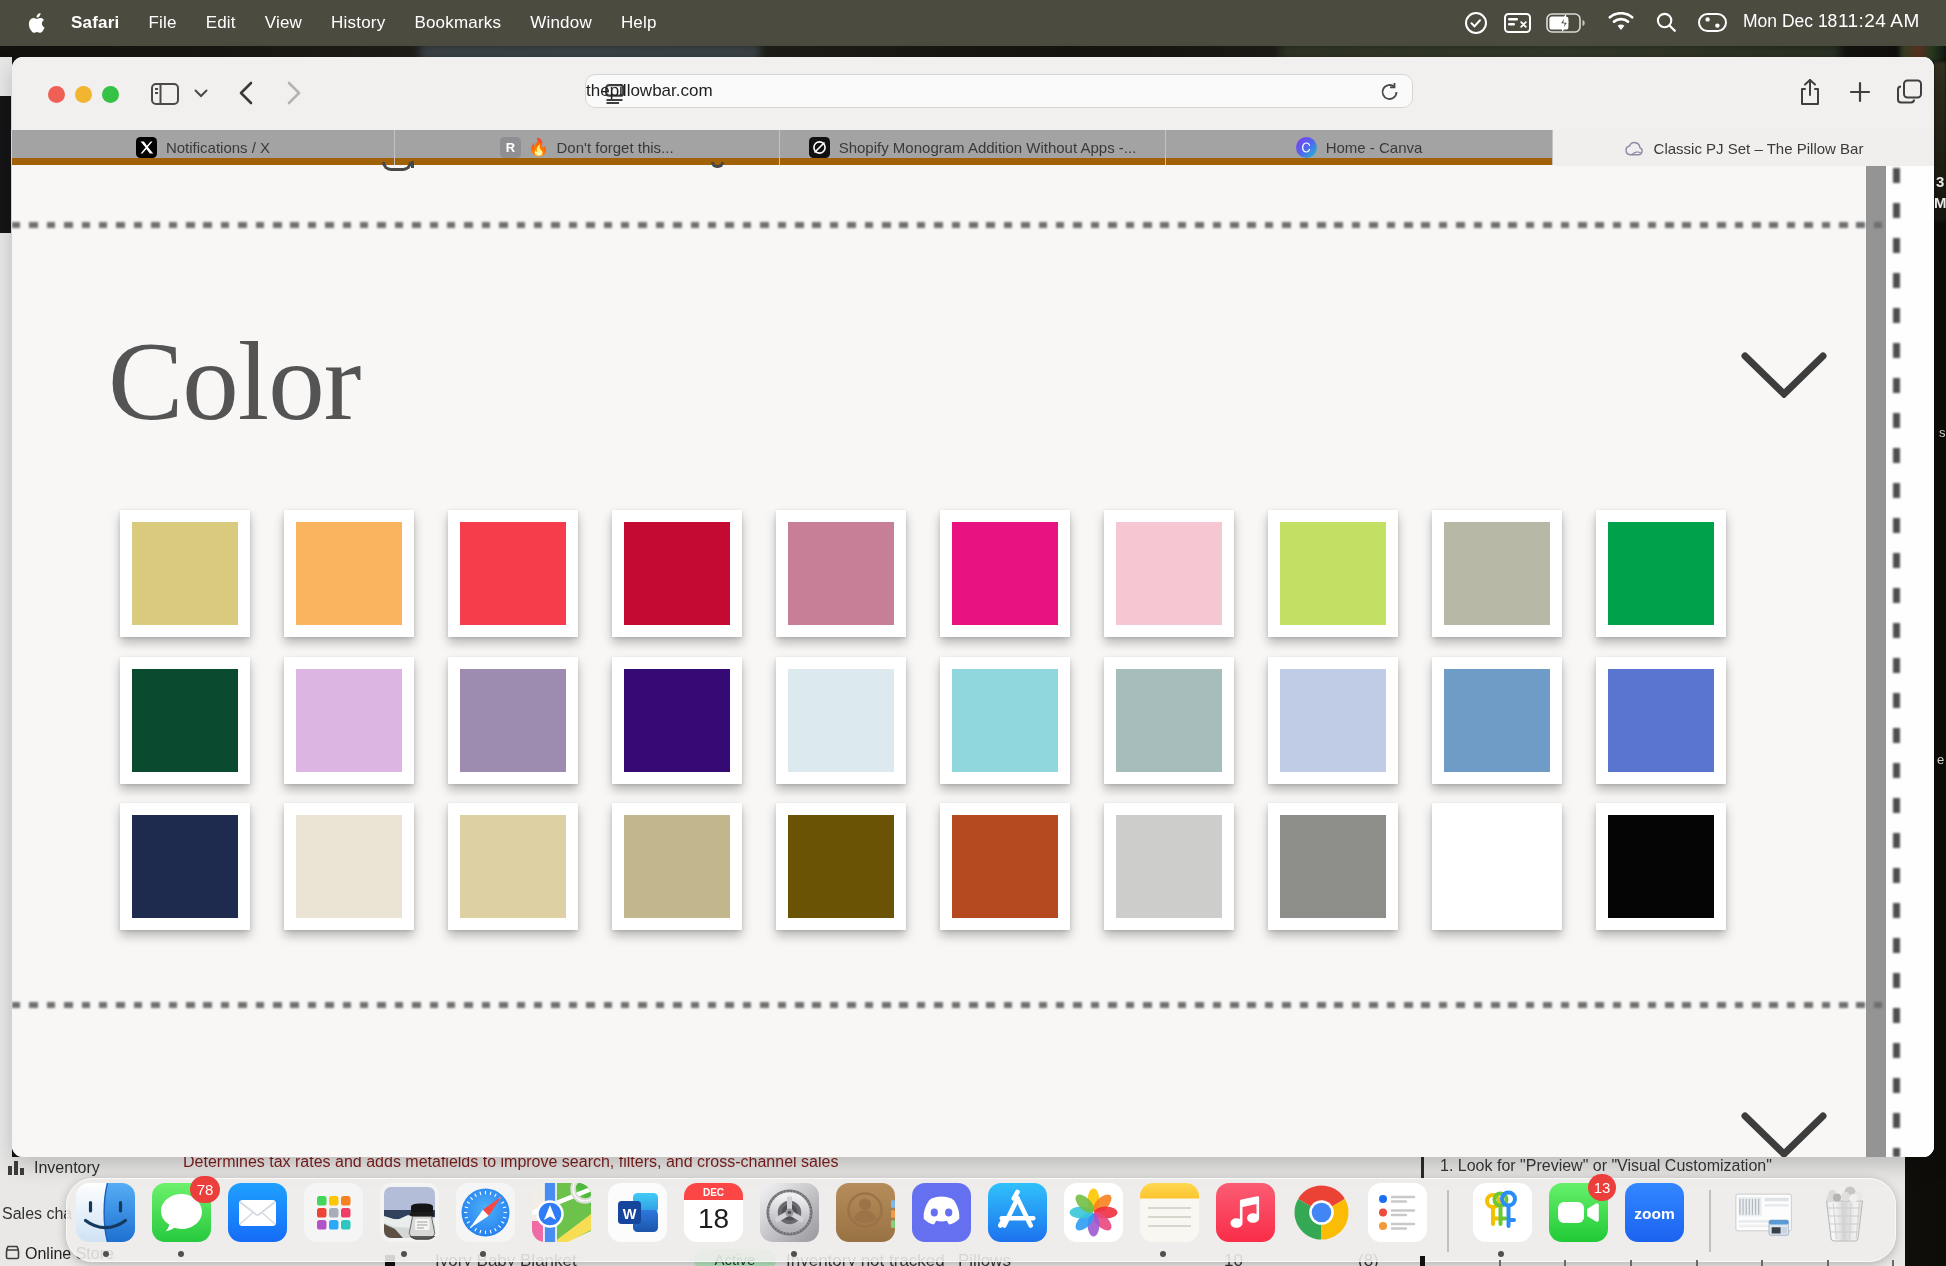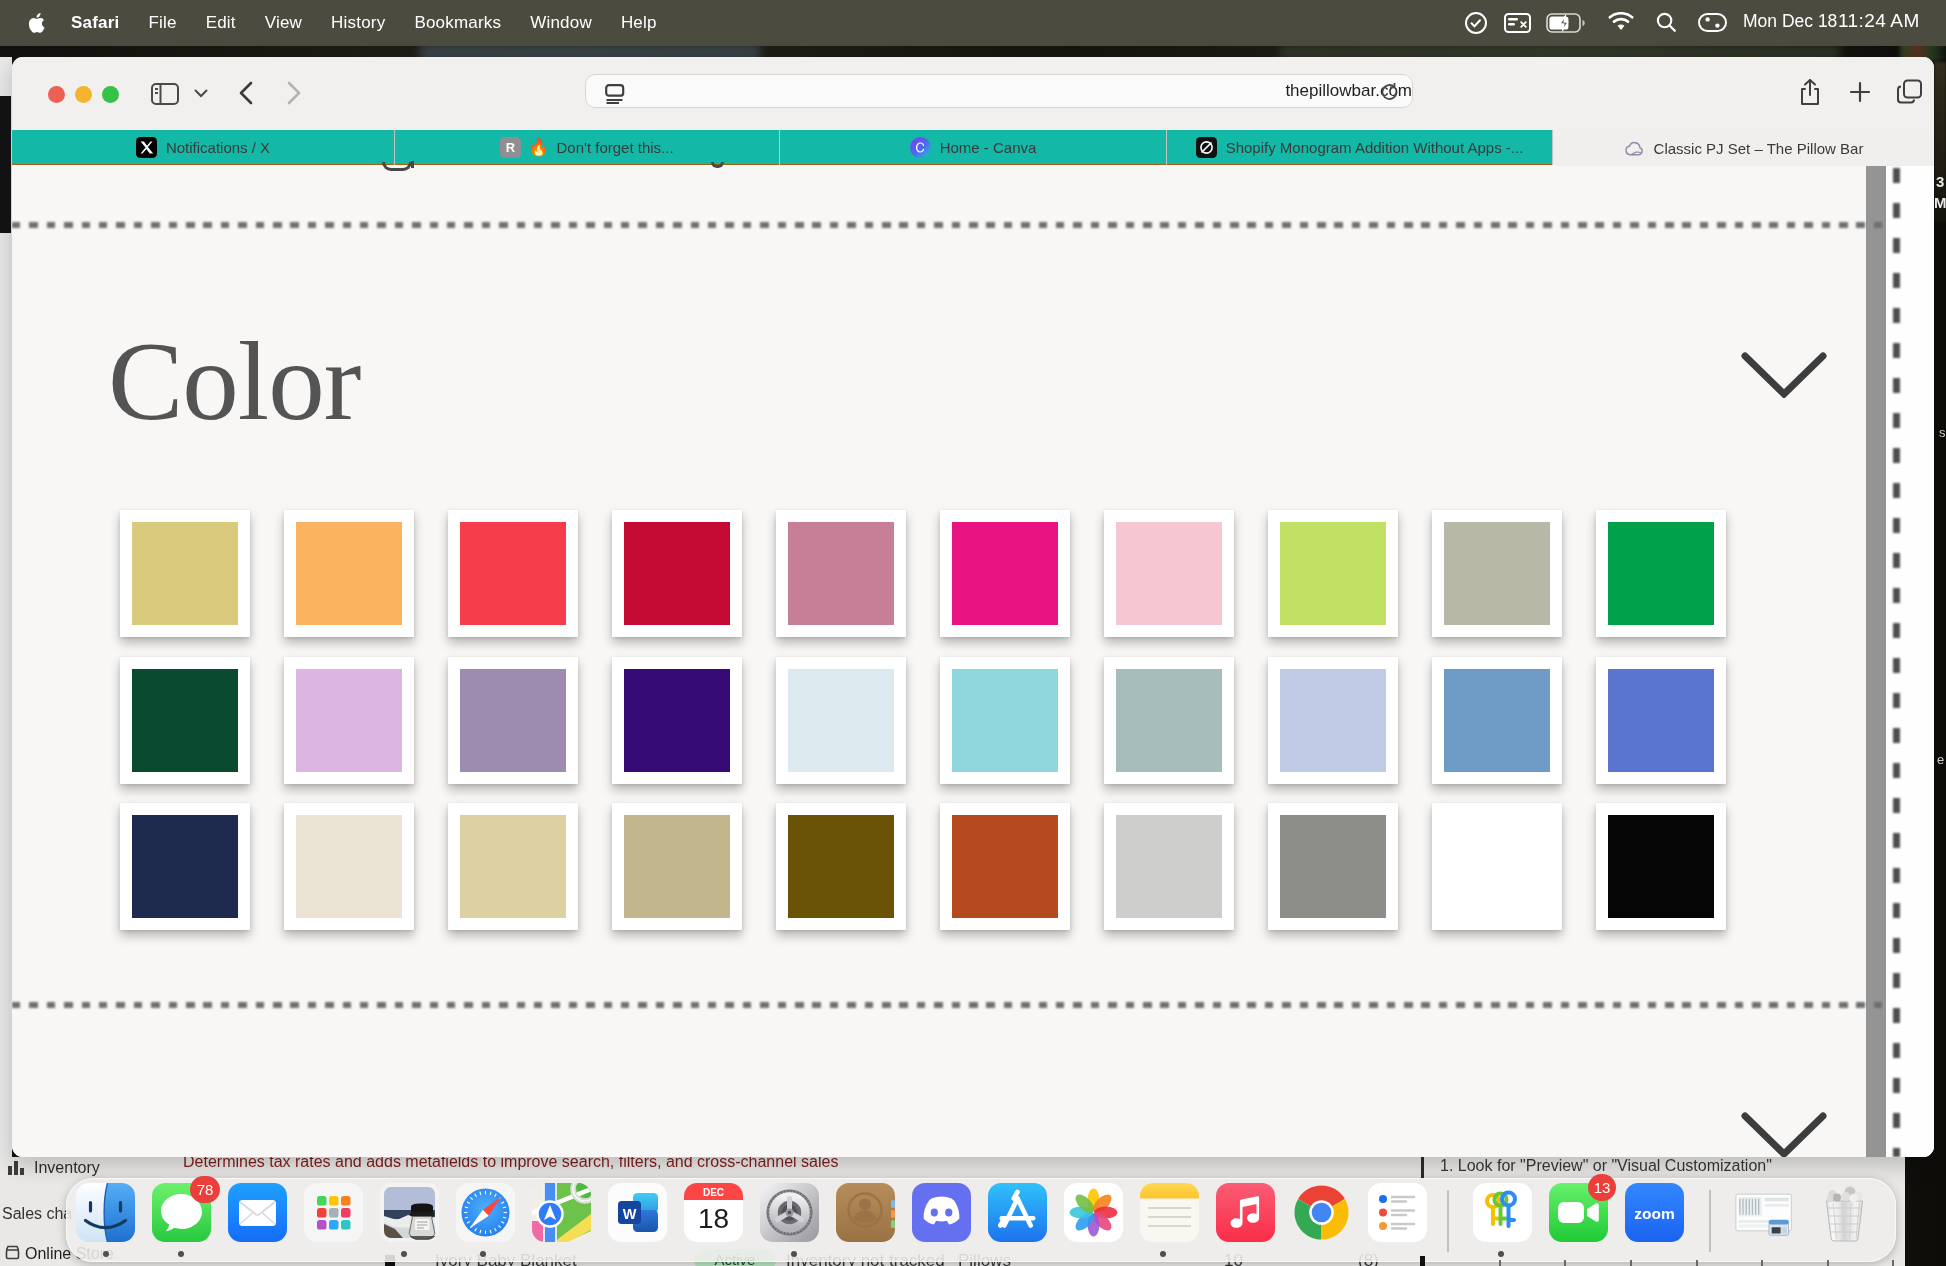--- a/index.html
+++ b/index.html
@@ -23,22 +23,22 @@
   #menubar .mi { margin-left:29px; letter-spacing:.2px; }
   #menubar .mi.b { font-weight:700; margin-left:26px; }
   #menubar .right { }
   #menubar .right svg { margin-right:0; }
 
   
   #win { left:12px; top:57px; width:1922px; height:1100px; border-radius:11px;
     background:#f8f7f6; box-shadow:0 8px 22px rgba(0,0,0,.20); overflow:hidden; }
   #toolbar { position:absolute; left:0; top:0; width:100%; height:73px; background:#f1f0ef; }
   .tl { position:absolute; top:29px; width:17px; height:17px; border-radius:50%; }
-  #tabbar { position:absolute; left:0; top:73px; width:100%; height:35px; background:#14b8a6;
-     display:flex; border-bottom:1px solid #a16207; }
+  #tabbar { position:absolute; left:0; top:73px; width:100%; height:35px; background:#a3a3a3;
+     display:flex; border-bottom:7px solid #a16207; }
   .tab { height:35px; display:flex; align-items:center; justify-content:center;
      font-size:15px; color:#3a3a3a; border-right:1px solid #c3c2c1; overflow:hidden; white-space:nowrap;}
   .tab.active { background:#f0efee; border-right:none; height:36px; margin-bottom:-1px; z-index:2; }
   .tab .fav { width:21px; height:21px; margin-right:9px; flex:0 0 auto; }
 
   
   #content { position:absolute; left:0; top:109px; width:1922px; height:991px; background:#f8f7f6; }
   .hdash { position:absolute; left:0; height:6px; z-index:3;
      background:repeating-linear-gradient(90deg,#6f6f6f 0 8.5px,rgba(0,0,0,0) 8.5px 17.4px);
      filter:blur(.8px); }
@@ -171,21 +171,21 @@
       <svg class="abs" style="left:274px;top:24px" width="16" height="24" viewBox="0 0 16 24">
         <path d="M3 2l10 10L3 22" fill="none" stroke="#b4b3b2" stroke-width="2.6" stroke-linecap="round" stroke-linejoin="round"></path>
       </svg>
 
       <div class="abs" style="left:573px;top:17px;width:828px;height:34px;border:1px solid #d7d6d5;border-radius:10px;background:#fbfafa;">
         <svg class="abs" style="left:19px;top:9px" width="20" height="20" viewBox="0 0 20 20">
           <rect x="1.2" y="1.2" width="17" height="10.5" rx="2.8" fill="none" stroke="#3f3f3f" stroke-width="2.2"></rect>
           <line x1="1.5" y1="16" x2="17.5" y2="16" stroke="#3f3f3f" stroke-width="1.9"></line>
           <line x1="1.5" y1="19" x2="14" y2="19" stroke="#3f3f3f" stroke-width="1.9"></line>
         </svg>
-        <div style="position:absolute;left:0;right:0;top:6px;text-align:right;font-size:17px;color:#1f1f1f;">thepillowbar.com</div>
+        <div style="position:absolute;left:0;right:0;top:6px;text-align:left;font-size:17px;color:#1f1f1f;">thepillowbar.com</div>
         <svg class="abs" style="right:13px;top:7px" width="19" height="20" viewBox="0 0 19 20">
           <path d="M16.5 10a7 7 0 11-2-4.9" fill="none" stroke="#4a4a4a" stroke-width="1.8"></path>
           <path d="M14.5 1v4.4H10" fill="none" stroke="#4a4a4a" stroke-width="1.8"></path>
         </svg>
       </div>
 
       <svg class="abs" style="left:1786px;top:21px" width="24" height="28" viewBox="0 0 24 28">
         <path d="M12 2v15" stroke="#3f3f3f" stroke-width="2" stroke-linecap="round"></path>
         <path d="M7 6.5L12 2l5 4.5" fill="none" stroke="#3f3f3f" stroke-width="2" stroke-linecap="round" stroke-linejoin="round"></path>
         <path d="M7 11H4v15h16V11h-3" fill="none" stroke="#3f3f3f" stroke-width="2" stroke-linecap="round" stroke-linejoin="round"></path>
@@ -207,42 +207,42 @@
         </svg>
         Notifications / X
       </div>
       <div class="tab" style="width:385px;">
         <svg class="fav" viewBox="0 0 21 21">
           <rect width="21" height="21" rx="4.5" fill="#8e8e93"></rect>
           <text x="10.5" y="15.3" font-size="13" font-weight="700" fill="#fff" text-anchor="middle" font-family="Liberation Sans">R</text>
         </svg>
         <span style="font-size:17px;margin-right:7px;margin-left:-2px;">🔥</span>
         Don't forget this...
+      </div>
+      <div class="tab" style="width:386px;">
+        <svg class="fav" viewBox="0 0 21 21">
+          <rect width="21" height="21" rx="4.5" fill="#111"></rect>
+          <circle cx="10.5" cy="10.5" r="5.6" fill="none" stroke="#fff" stroke-width="1.6"></circle>
+          <path d="M5.5 15.5l10-10" stroke="#fff" stroke-width="1.6"></path>
+        </svg>
+        Shopify Monogram Addition Without Apps -...
       </div>
       <div class="tab" style="width:387px;">
         <svg class="fav" viewBox="0 0 21 21">
           <defs>
             <linearGradient id="cv" x1="0" y1="0" x2="1" y2="1">
               <stop offset="0" stop-color="#823af3"></stop>
               <stop offset=".5" stop-color="#4f66f0"></stop>
               <stop offset="1" stop-color="#20c4cb"></stop>
             </linearGradient>
           </defs>
           <circle cx="10.5" cy="10.5" r="10.5" fill="url(#cv)"></circle>
           <path d="M14.2 12.6c-.7 1.9-2.2 3-4 3-2.4 0-4.2-2-4.2-4.9 0-3 1.9-5.2 4.4-5.2 1.9 0 3.4 1.2 3.7 2.9 0 .4-.2.7-.6.7-.3 0-.5-.2-.6-.5-.3-1.2-1.3-2-2.5-2-1.8 0-3.1 1.7-3.1 4 0 2.2 1.2 3.8 2.9 3.8 1.2 0 2.3-.8 2.8-2.1.1-.4.4-.6.7-.5.4.1.6.4.5.8z" fill="#fff"></path>
         </svg>
         Home - Canva
-      </div>
-      <div class="tab" style="width:386px;">
-        <svg class="fav" viewBox="0 0 21 21">
-          <rect width="21" height="21" rx="4.5" fill="#111"></rect>
-          <circle cx="10.5" cy="10.5" r="5.6" fill="none" stroke="#fff" stroke-width="1.6"></circle>
-          <path d="M5.5 15.5l10-10" stroke="#fff" stroke-width="1.6"></path>
-        </svg>
-        Shopify Monogram Addition Without Apps -...
       </div>
       <div class="tab active" style="width:381px;">
         <svg class="fav" viewBox="0 0 22 18">
           <path d="M6.5 15.5a4.6 4.6 0 01-.7-9.1A5.6 5.6 0 0116.6 8a4 4 0 01-1 7.6z" fill="none" stroke="#8f8aa8" stroke-width="1.5"></path>
           <path d="M8 15.5c3-2.8 7-3.5 9.5-1.8" fill="none" stroke="#8f8aa8" stroke-width="1.3"></path>
         </svg>
         Classic PJ Set – The Pillow Bar
       </div>
     </div>
 

